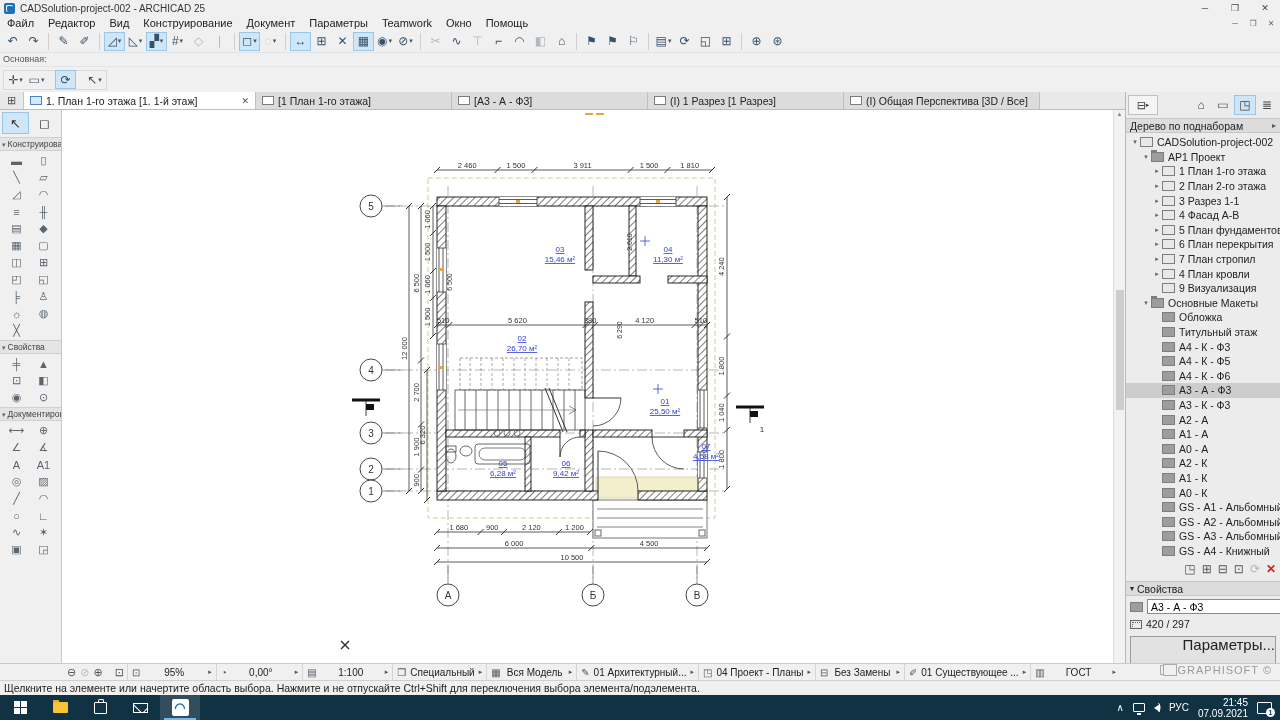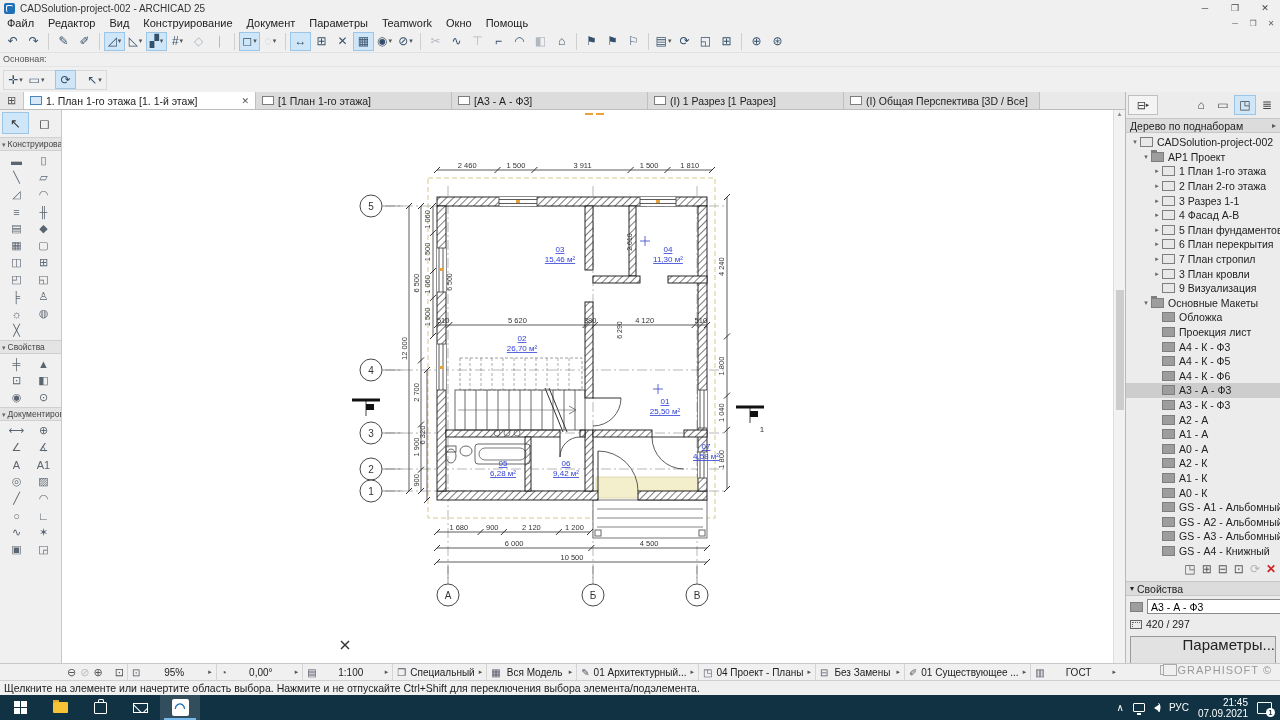--- a/index.html
+++ b/index.html
@@ -691,41 +691,41 @@
           <span>6 План перекрытия</span>
         </div>
         <div class="trow" style="padding-left: 26px;">
           <span class="texp">▸</span>
           <span class="tico light"></span>
           <span>7 План стропил</span>
         </div>
         <div class="trow" style="padding-left: 26px;">
           <span class="texp">▸</span>
           <span class="tico light"></span>
-          <span>3 План кровли</span>
+          <span>4 План кровли</span>
         </div>
         <div class="trow" style="padding-left: 26px;">
           <span class="texp"></span>
           <span class="tico light"></span>
           <span>9 Визуализация</span>
         </div>
         <div class="trow" style="padding-left: 15px;">
           <span class="texp">▾</span>
           <span class="tico folder"></span>
           <span>Основные Макеты</span>
         </div>
         <div class="trow" style="padding-left: 26px;">
           <span class="texp"></span>
           <span class="tico"></span>
           <span>Обложка</span>
         </div>
         <div class="trow" style="padding-left: 26px;">
           <span class="texp"></span>
           <span class="tico"></span>
-          <span>Проекция лист</span>
+          <span>Титульный этаж</span>
         </div>
         <div class="trow" style="padding-left: 26px;">
           <span class="texp"></span>
           <span class="tico"></span>
           <span>А4 - К - Ф3</span>
         </div>
         <div class="trow" style="padding-left: 26px;">
           <span class="texp"></span>
           <span class="tico"></span>
           <span>А4 - К - Ф5</span>

